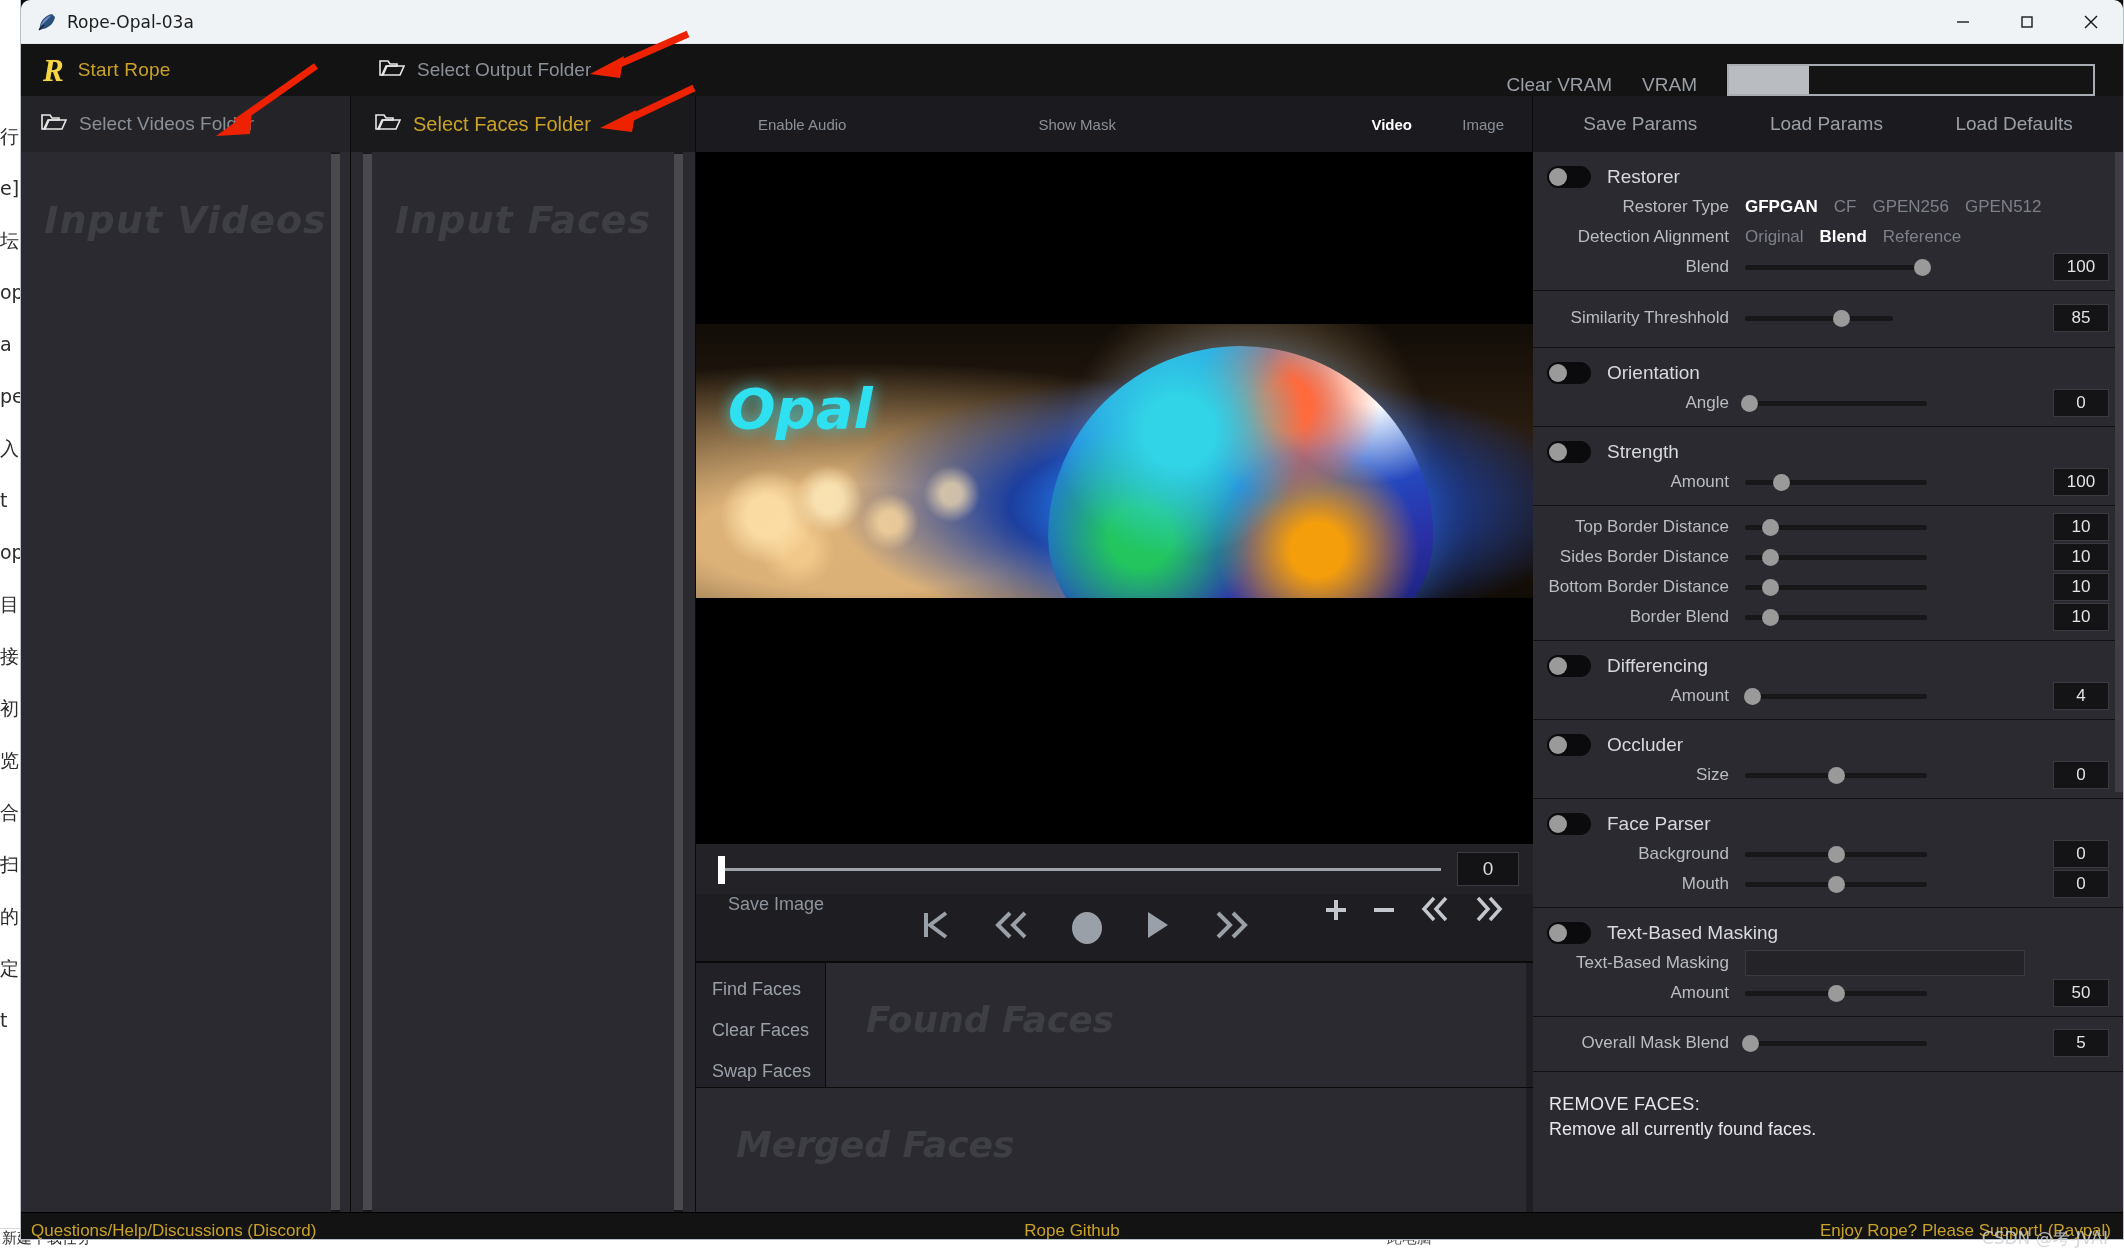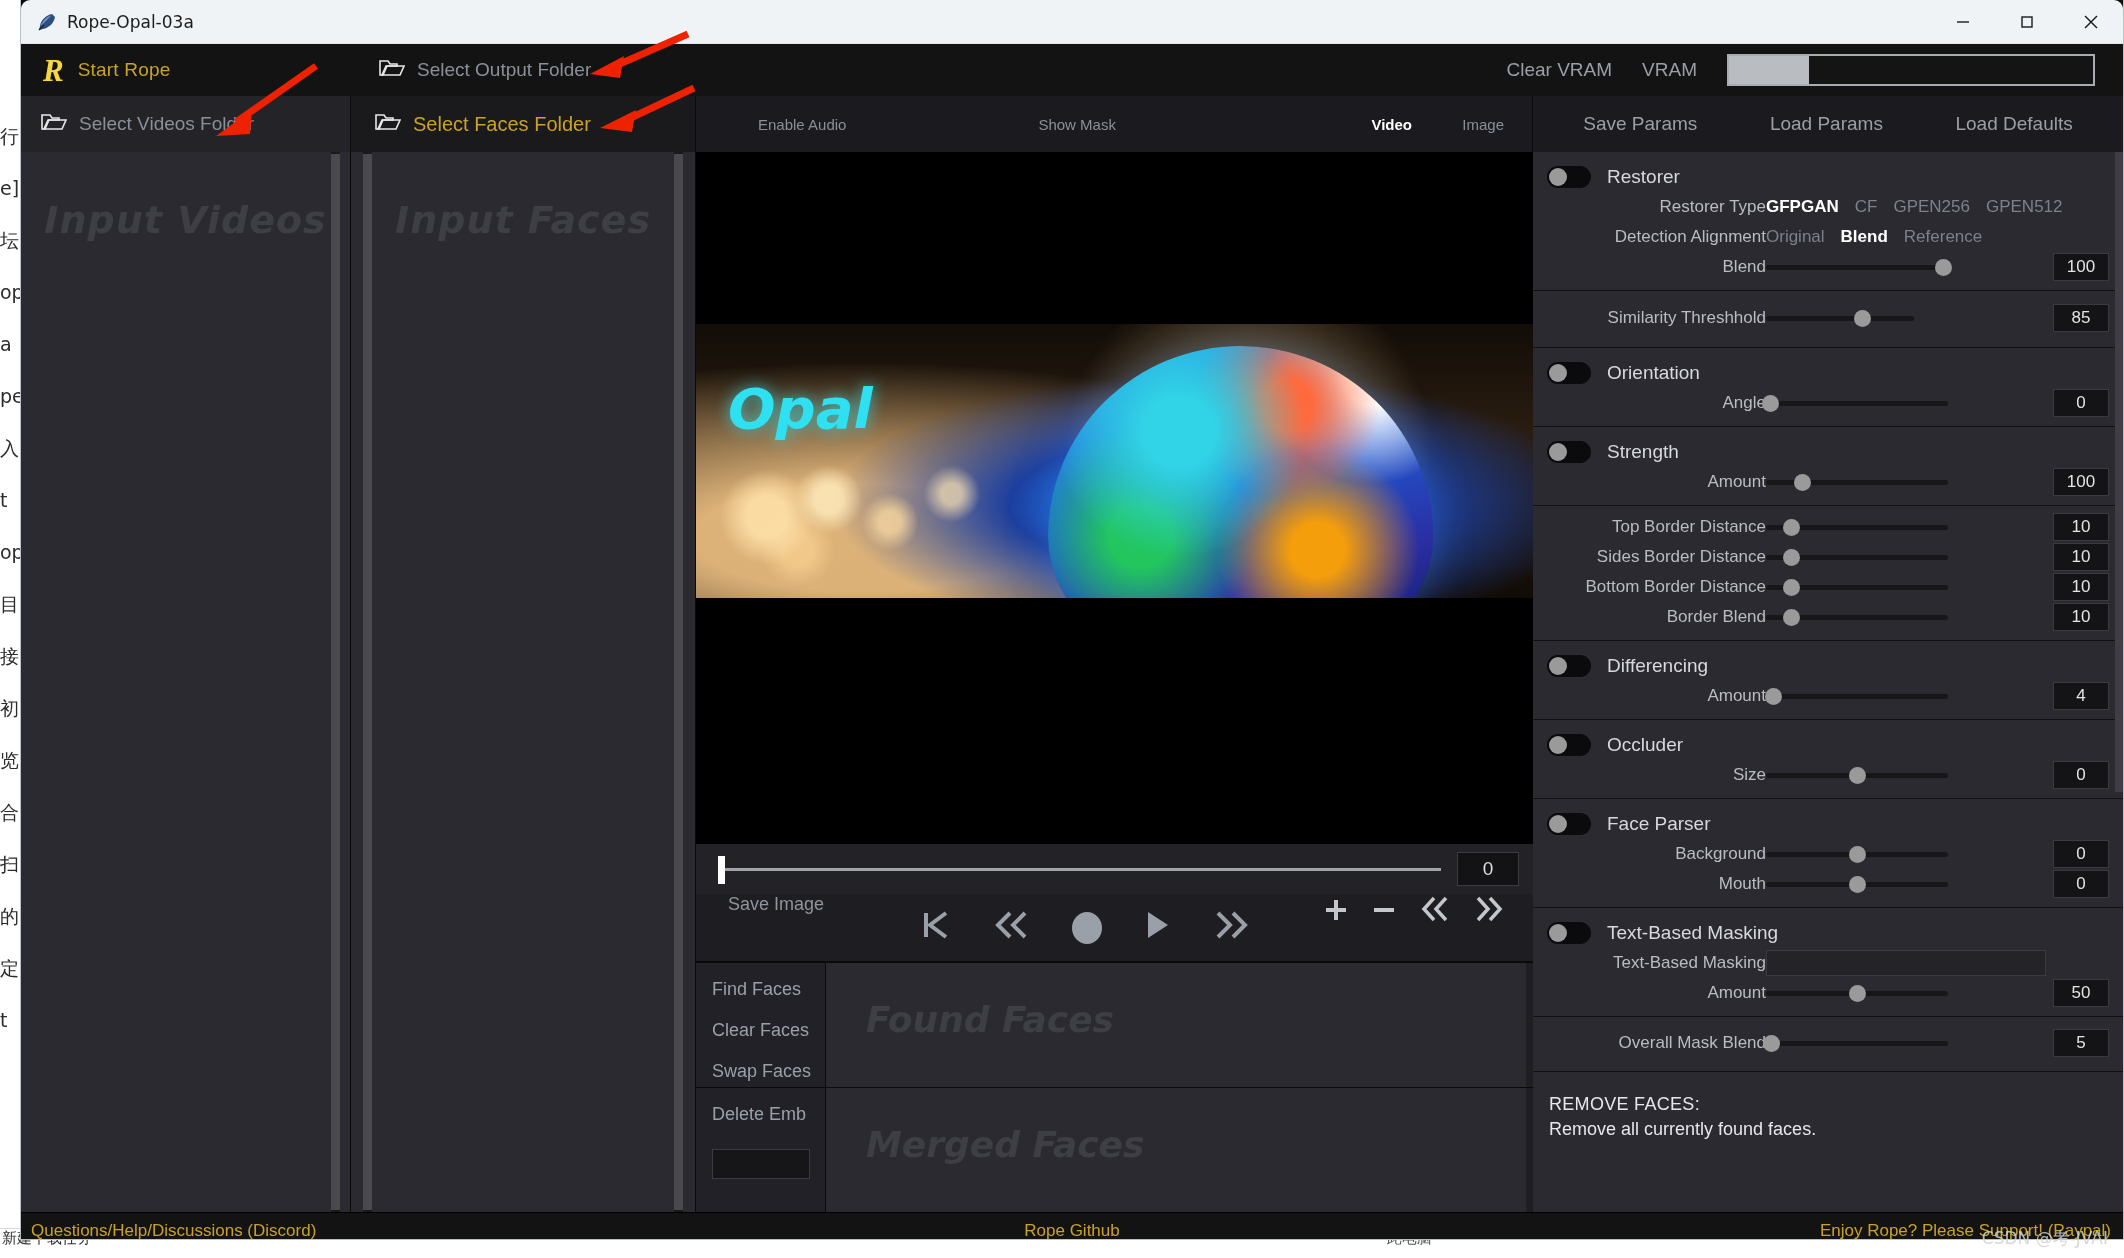--- a/index.html
+++ b/index.html
@@ -82,21 +82,21 @@
     text-shadow: 0 0 1px #7a6000;
   }
   #startrope-label { font-size: 19px; color: #c9a227; letter-spacing: .2px; }
   #sel-output {
     display: flex; align-items: center; gap: 12px;
     margin-left: 28px; height: 52px;
   }
   #sel-output .lbl { font-size: 19px; color: #8a8f98; }
   #vram-box {
     position: absolute; right: 28px; top: 0; height: 52px;
-    display: flex; align-items: center; gap: 30px;
+    display: flex; align-items: flex-end; gap: 30px;
   }
   #clear-vram { font-size: 19px; color: #9a9fa7; }
   #vram-lbl { font-size: 19px; color: #9a9fa7; }
   #vram-bar {
     width: 368px; height: 32px; background: #141414;
     border: 2px solid #a9adb3; position: relative;
   }
   #vram-fill { position: absolute; left: 0; top: 0; bottom: 0; width: 22%; background: #b9bcc1; }
 
   
@@ -258,21 +258,21 @@
   .toggle {
     width: 44px; height: 22px; border-radius: 11px; background: #0b0b0d; position: relative;
   }
   .toggle .knob {
     position: absolute; left: 2px; top: 2px; width: 18px; height: 18px;
     border-radius: 50%; background: #9a9a9a;
   }
   .sect-title { font-size: 19px; color: #d7d9dd; }
   .prow { display: flex; align-items: center; height: 30px; padding-right: 14px; }
   .plabel {
-    width: 233px; text-align: right; 
+    width: 212px; text-align: right; padding-right: 16px;
     font-size: 17px; color: #b9bcc2; white-space: nowrap;
   }
   .opts { display: flex; align-items: center; gap: 16px; }
   .opt { font-size: 17px; color: #7d818a; }
   .opt.sel { color: #ffffff; font-weight: bold; }
   .slider { position: relative; height: 22px; display: flex; align-items: center; }
   .strack { height: 5px; background: #171719; border-radius: 3px; }
   .sknob {
     position: absolute; width: 17px; height: 17px; border-radius: 50%;
     background: #9a9a9a; top: 3px; transform: translateX(-8px);
@@ -522,24 +522,20 @@
             <span class="b">Find Faces</span>
             <span class="b">Clear Faces</span>
             <span class="b">Swap Faces</span>
           </div>
           <div class="faces-area">
             <span class="ph">Found Faces</span>
             <div class="fa-scroll"></div>
           </div>
         </div>
         <div class="faces-row">
-          <div class="faces-btns">
-            <span class="b">Delete Emb</span>
-            <div id="emb-input"></div>
-          </div>
           <div class="faces-area">
             <span class="ph">Merged Faces</span>
             <div class="fa-scroll"></div>
           </div>
         </div>
       </div>
     </div>
 
     <div id="params">
       <div id="params-scroll"></div>

